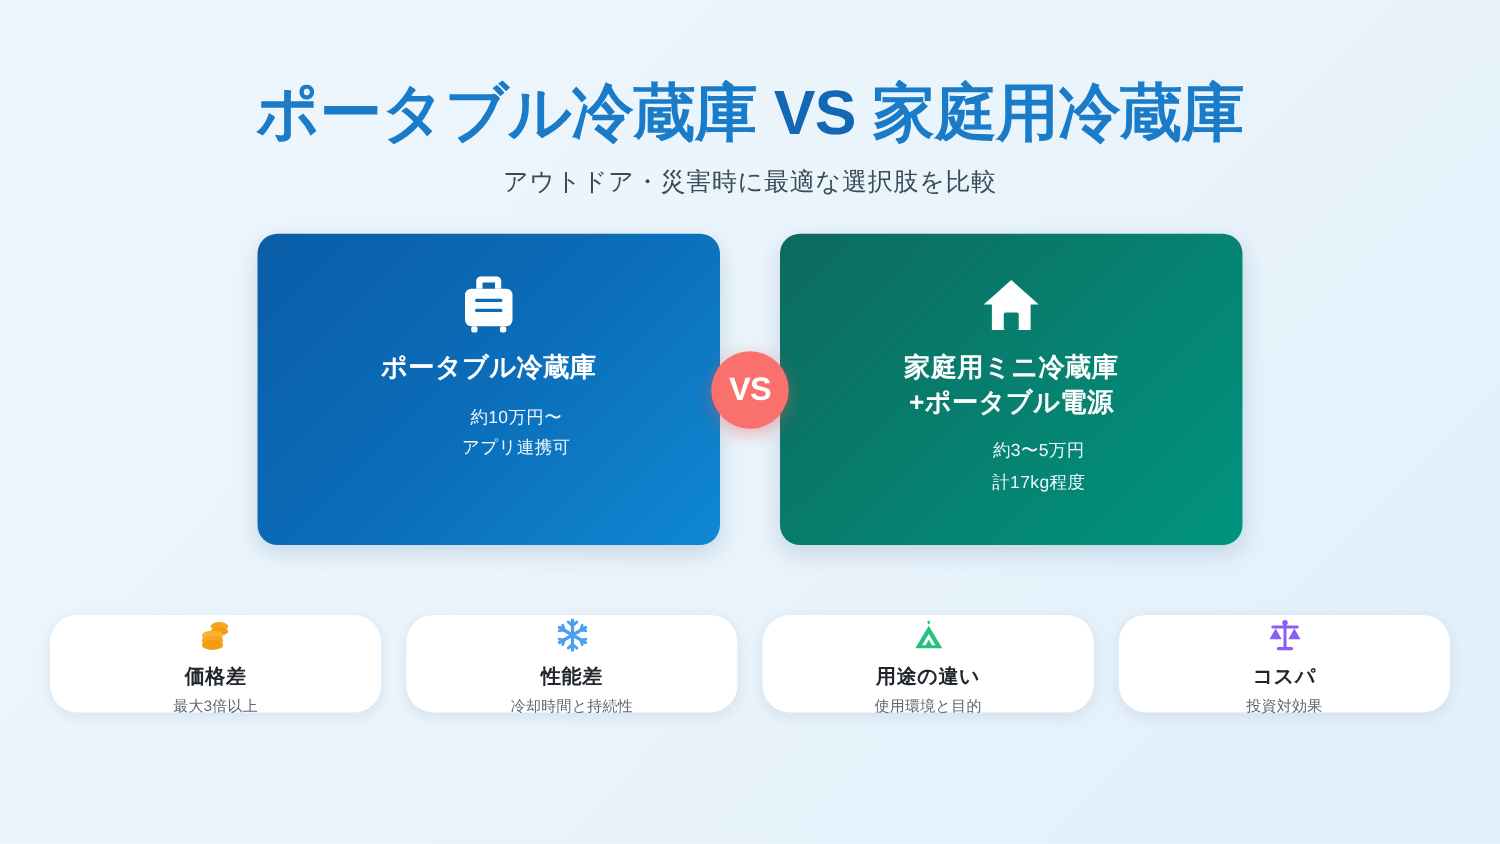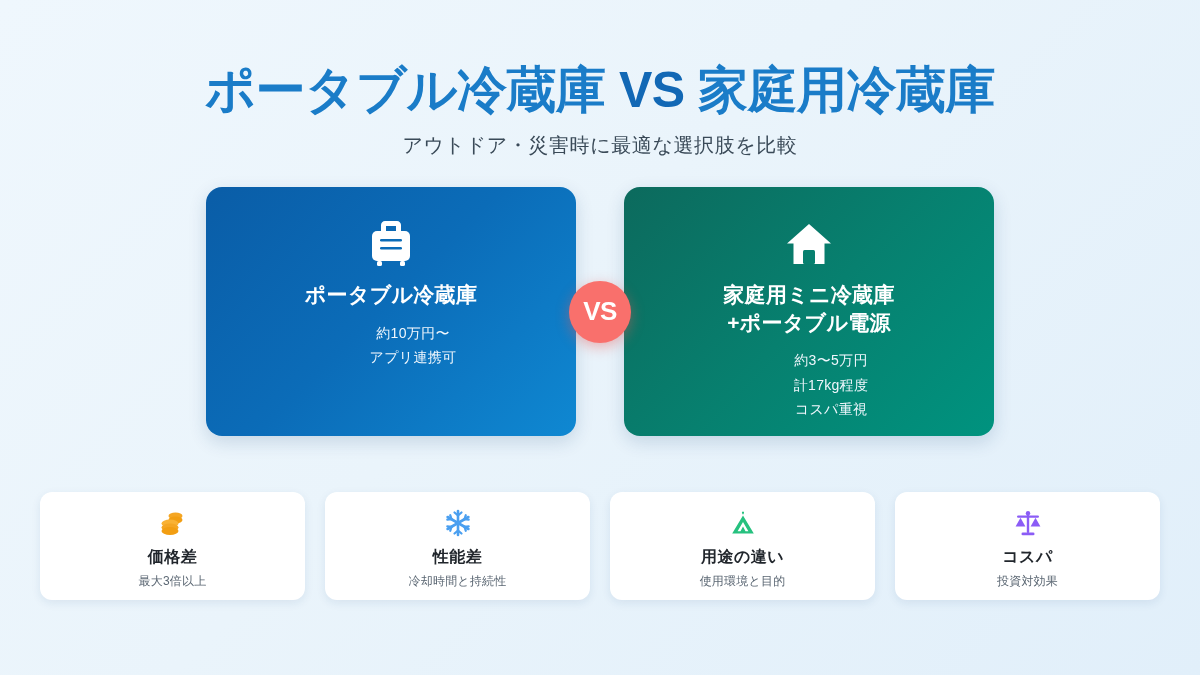--- a/index.html
+++ b/index.html
@@ -108,23 +108,23 @@
     position:absolute;
     left:40px;
     top:492px;
     width:1120px;
     display:flex;
     justify-content:space-between;
   }
 
   .feature-card {
     width:265px;
-    height:108px;
+    height:78px;
     background:#ffffff;
-    border-radius:12px;
+    border-radius:22px;
     box-shadow:0 3px 10px rgba(20,70,120,0.09);
     display:flex;
     flex-direction:column;
     align-items:center;
     justify-content:center;
     padding-top:4px;
   }
 
   .feature-icon {
     height:32px;
@@ -189,21 +189,20 @@
         <rect x="18" y="28" width="12" height="14" rx="1.5" fill="#07806f"></rect>
       </svg>
     </div>
     <div class="card-title">
       <div>家庭用ミニ冷蔵庫</div>
       <div>+ポータブル電源</div>
     </div>
     <div class="card-specs">
       <div>約3〜5万円</div>
       <div>計17kg程度</div>
-      <div>コスパ重視</div>
     </div>
   </div>
 </div>
 
 <div class="features">
 
   <div class="feature-card">
     <div class="feature-icon">
       <svg width="30" height="30" viewBox="0 0 30 30">
         <ellipse cx="17.5" cy="8" rx="7" ry="3.4" fill="#f5a623"></ellipse>

